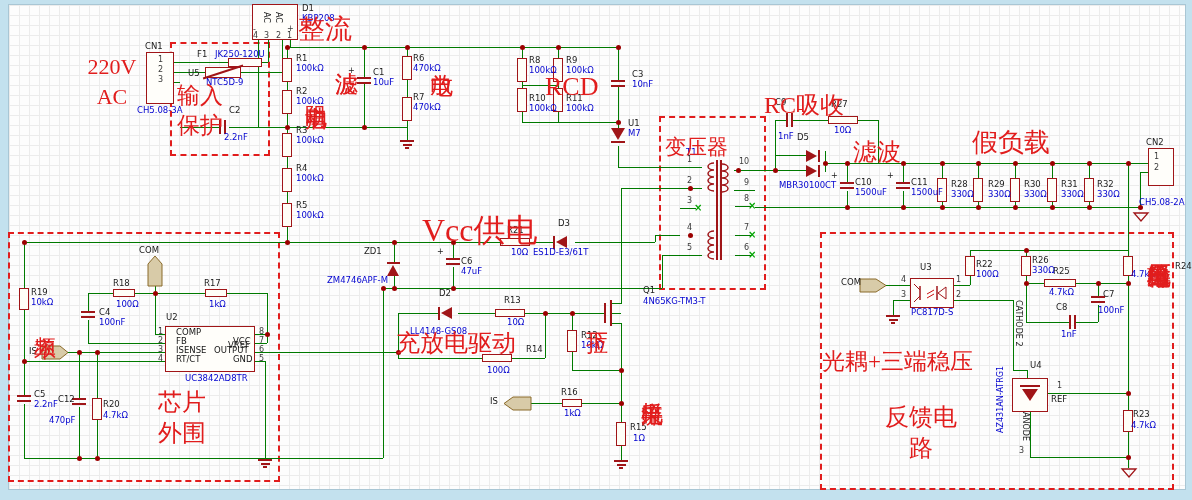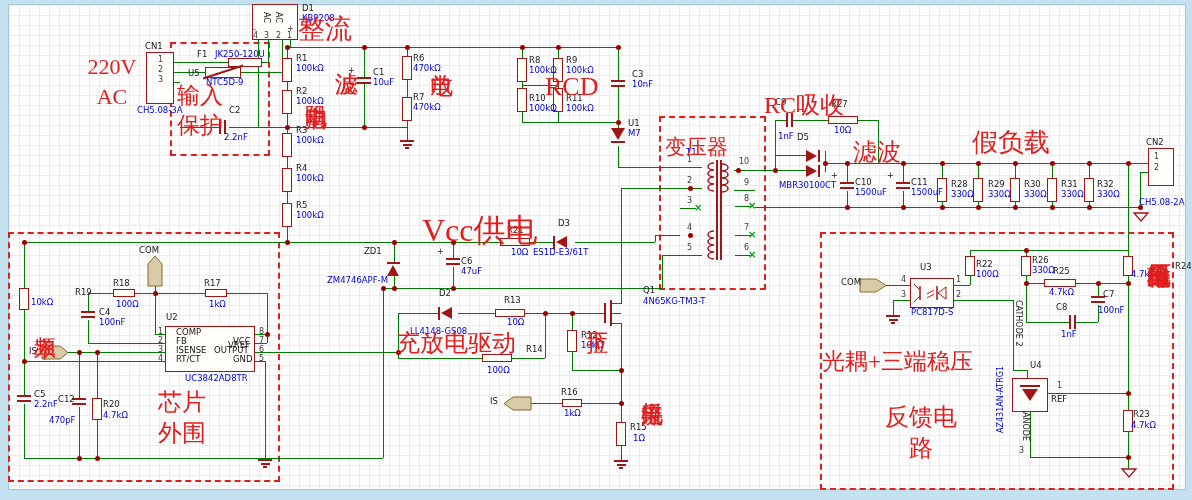--- a/index.html
+++ b/index.html
@@ -460,21 +460,21 @@
     <span class="lb d" style="left: 486px; top: 345px; padding-left: 40px;">R14</span>
     <span class="lb v" style="left: 487px; top: 366px;">100Ω</span>
     <span class="lb d" style="left: 630px; top: 423px;">R15</span>
     <span class="lb v" style="left: 633px; top: 434px;">1Ω</span>
     <span class="lb d" style="left: 561px; top: 388px;">R16</span>
     <span class="lb v" style="left: 564px; top: 409px;">1kΩ</span>
     <span class="lb d" style="left: 204px; top: 279px;">R17</span>
     <span class="lb v" style="left: 209px; top: 300px;">1kΩ</span>
     <span class="lb d" style="left: 113px; top: 279px;">R18</span>
     <span class="lb v" style="left: 116px; top: 300px;">100Ω</span>
-    <span class="lb d" style="left: 31px; top: 288px; padding-left: 44px;">R19</span>
+    <span class="lb d" style="left: 31px; top: 288px;">R19</span>
     <span class="lb v" style="left: 31px; top: 298px;">10kΩ</span>
     <span class="lb d" style="left: 103px; top: 400px;">R20</span>
     <span class="lb v" style="left: 103px; top: 411px;">4.7kΩ</span>
     <span class="lb d" style="left: 507px; top: 226px;">R21</span>
     <span class="lb v" style="left: 511px; top: 248px;">10Ω</span>
     <span class="lb d" style="left: 976px; top: 260px;">R22</span>
     <span class="lb v" style="left: 976px; top: 270px;">100Ω</span>
     <span class="lb d" style="left: 1133px; top: 410px;">R23</span>
     <span class="lb v" style="left: 1131px; top: 421px;">4.7kΩ</span>
     <span class="lb d" style="left: 1133px; top: 262px; margin-left: 42px;">R24</span>

